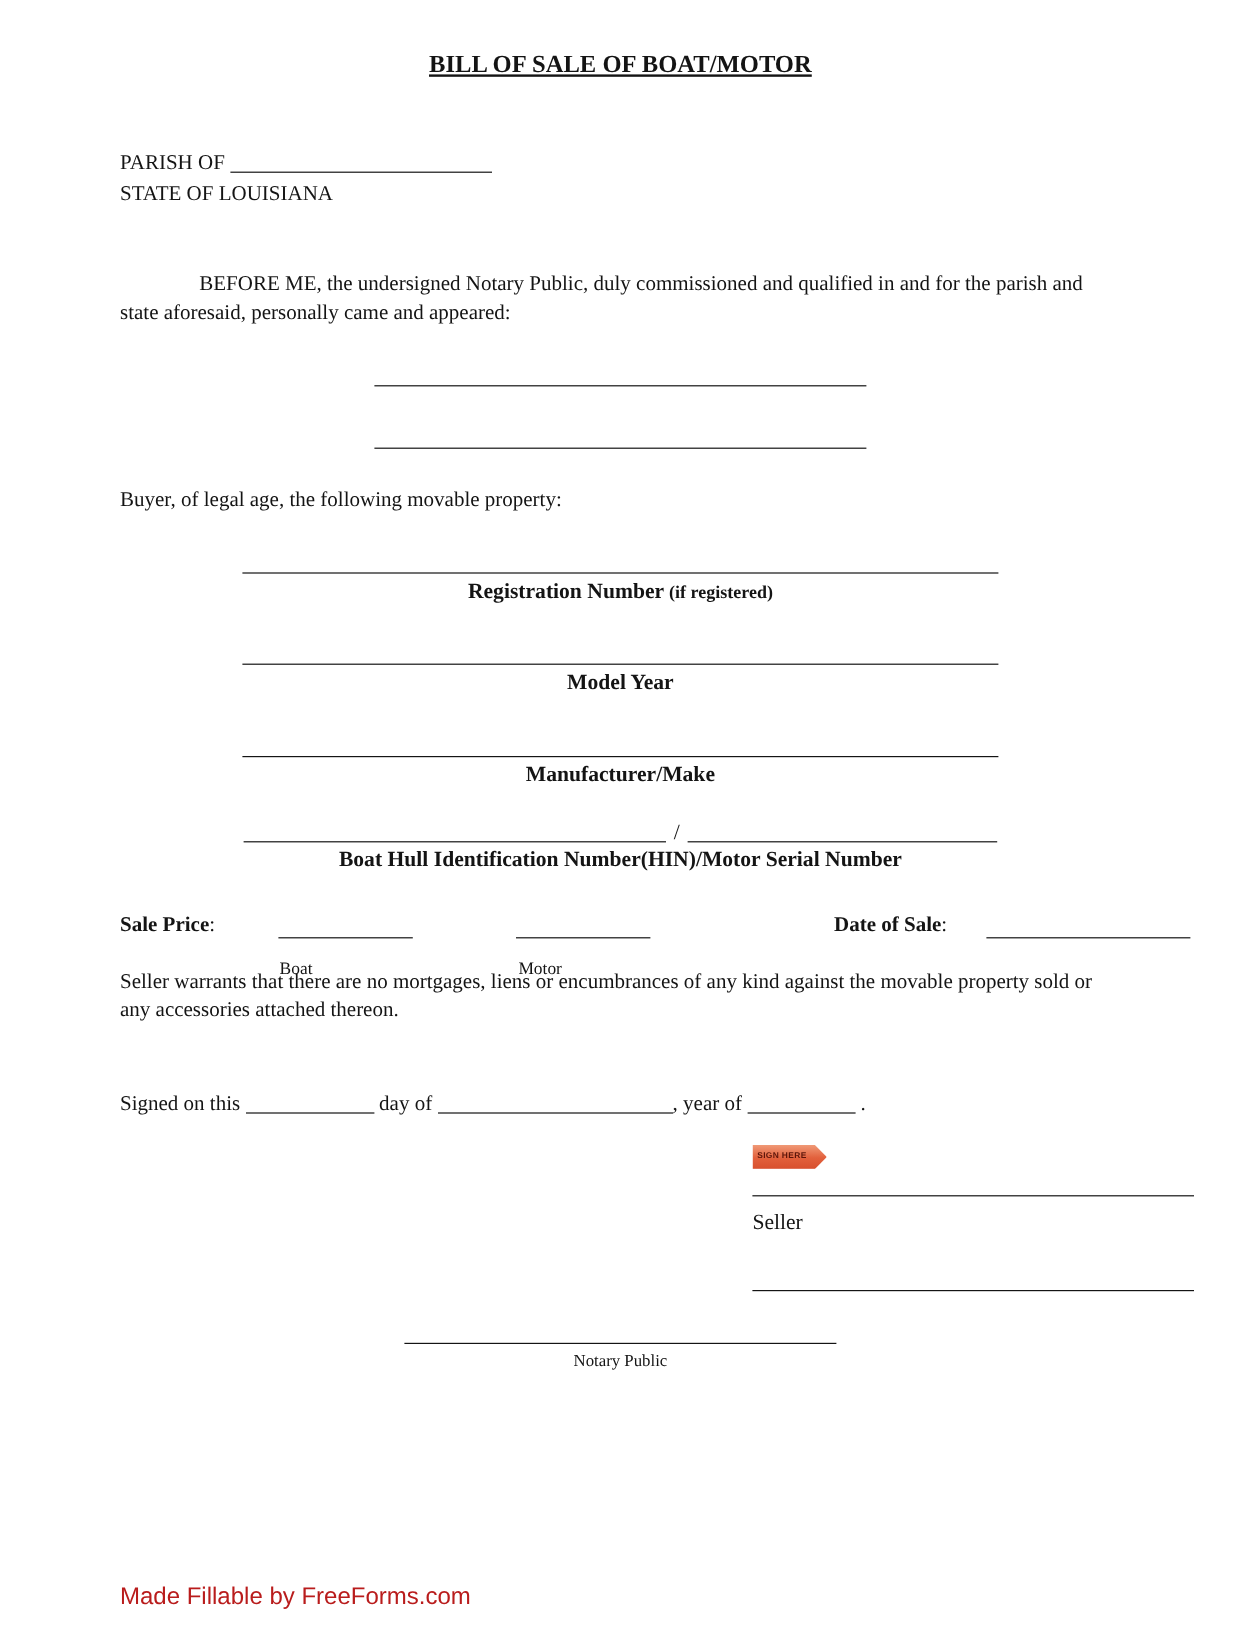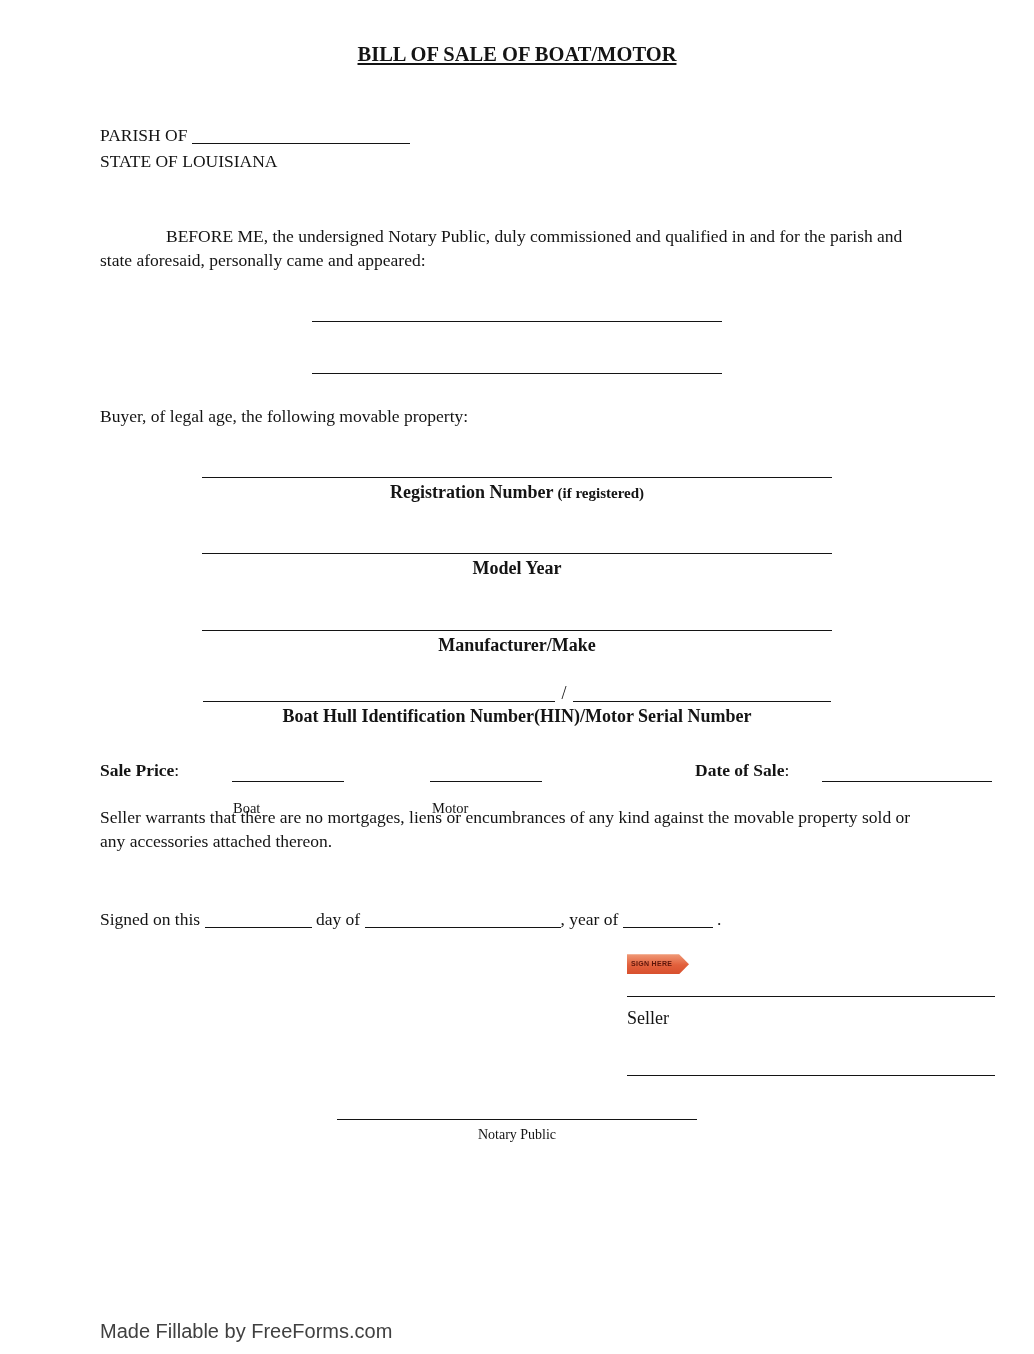--- a/index.html
+++ b/index.html
@@ -126,21 +126,21 @@
   .notary-block { margin-top: 43px; text-align: center; }
   .notary-line { width: 360px; margin: 0 auto; height: 0; border-bottom: 1.4px solid #141414; }
   .notary-label { margin-top: 5px; font-size: 14px; }
 
   .footer {
     position: absolute;
     left: 63px;
     bottom: 8px;
     font-family: "Liberation Sans", "DejaVu Sans", sans-serif;
     font-size: 20px;
-    color: #404040;
+    color: #b91c1c;
     text-align: center;
   }
 </style>
 </head>
 <body>
 
 <div class="page">
 
   <p class="title"><span class="u">BILL OF SALE OF BOAT/MOTOR</span></p>
 

